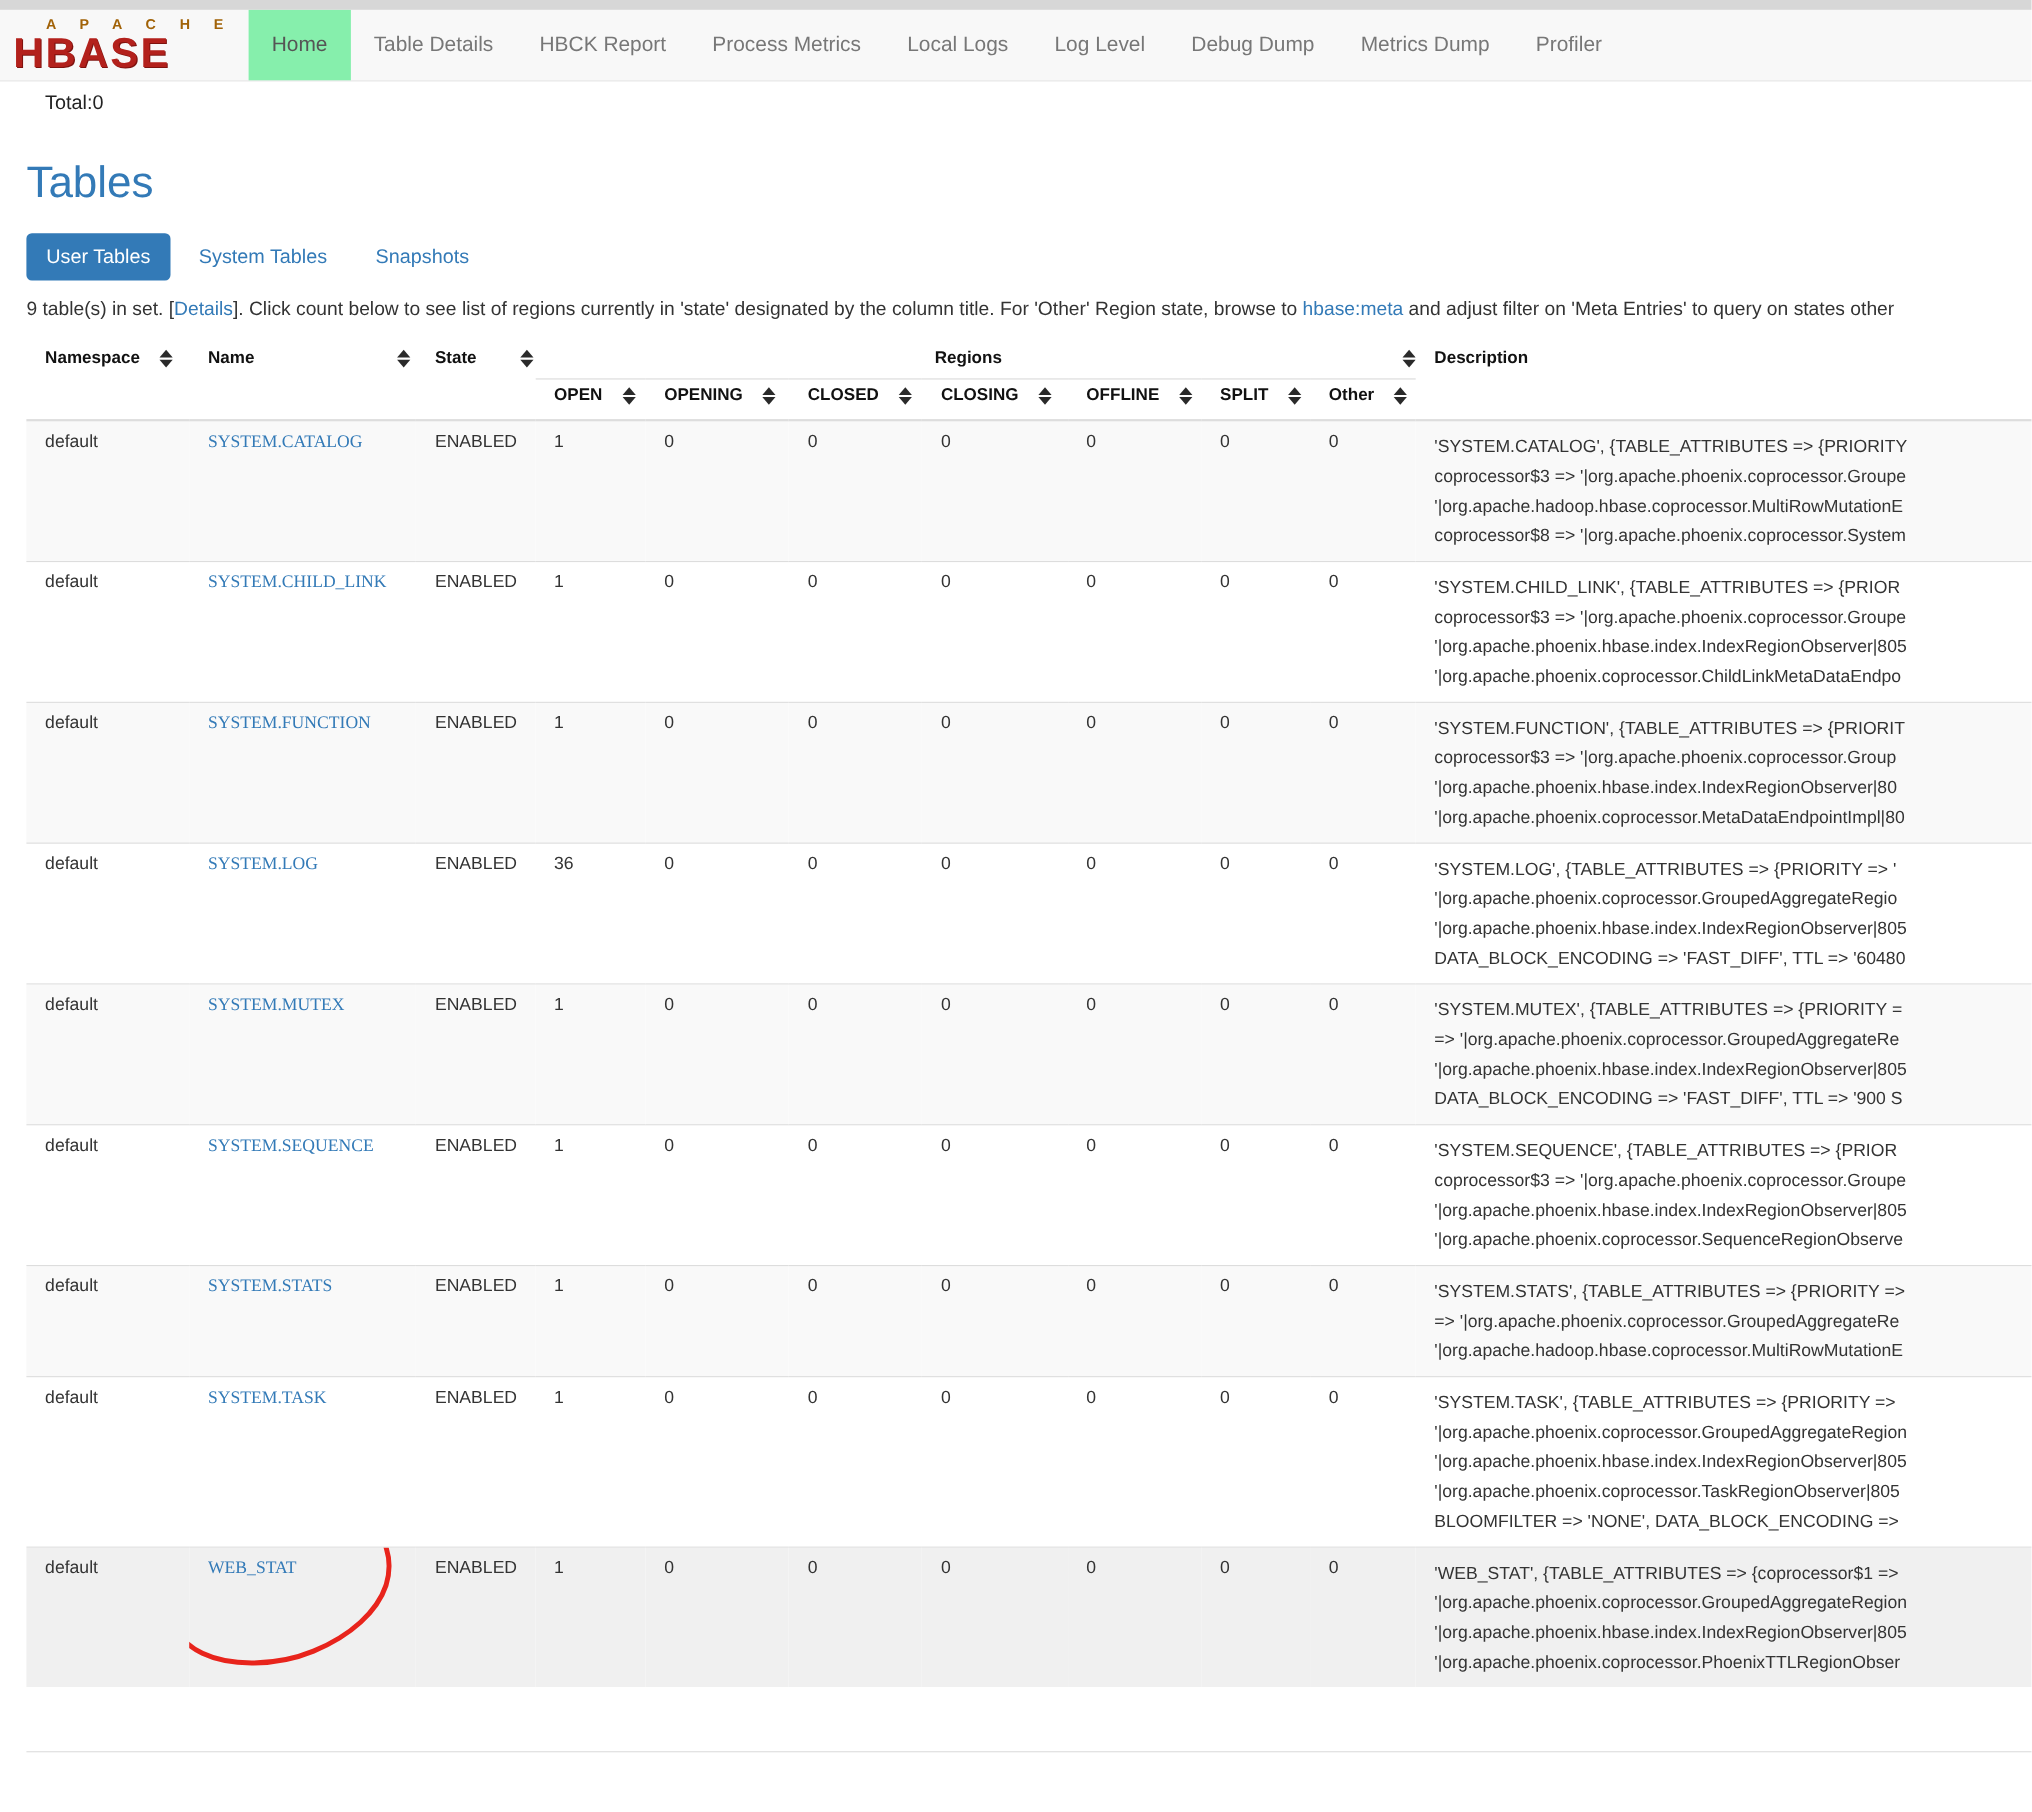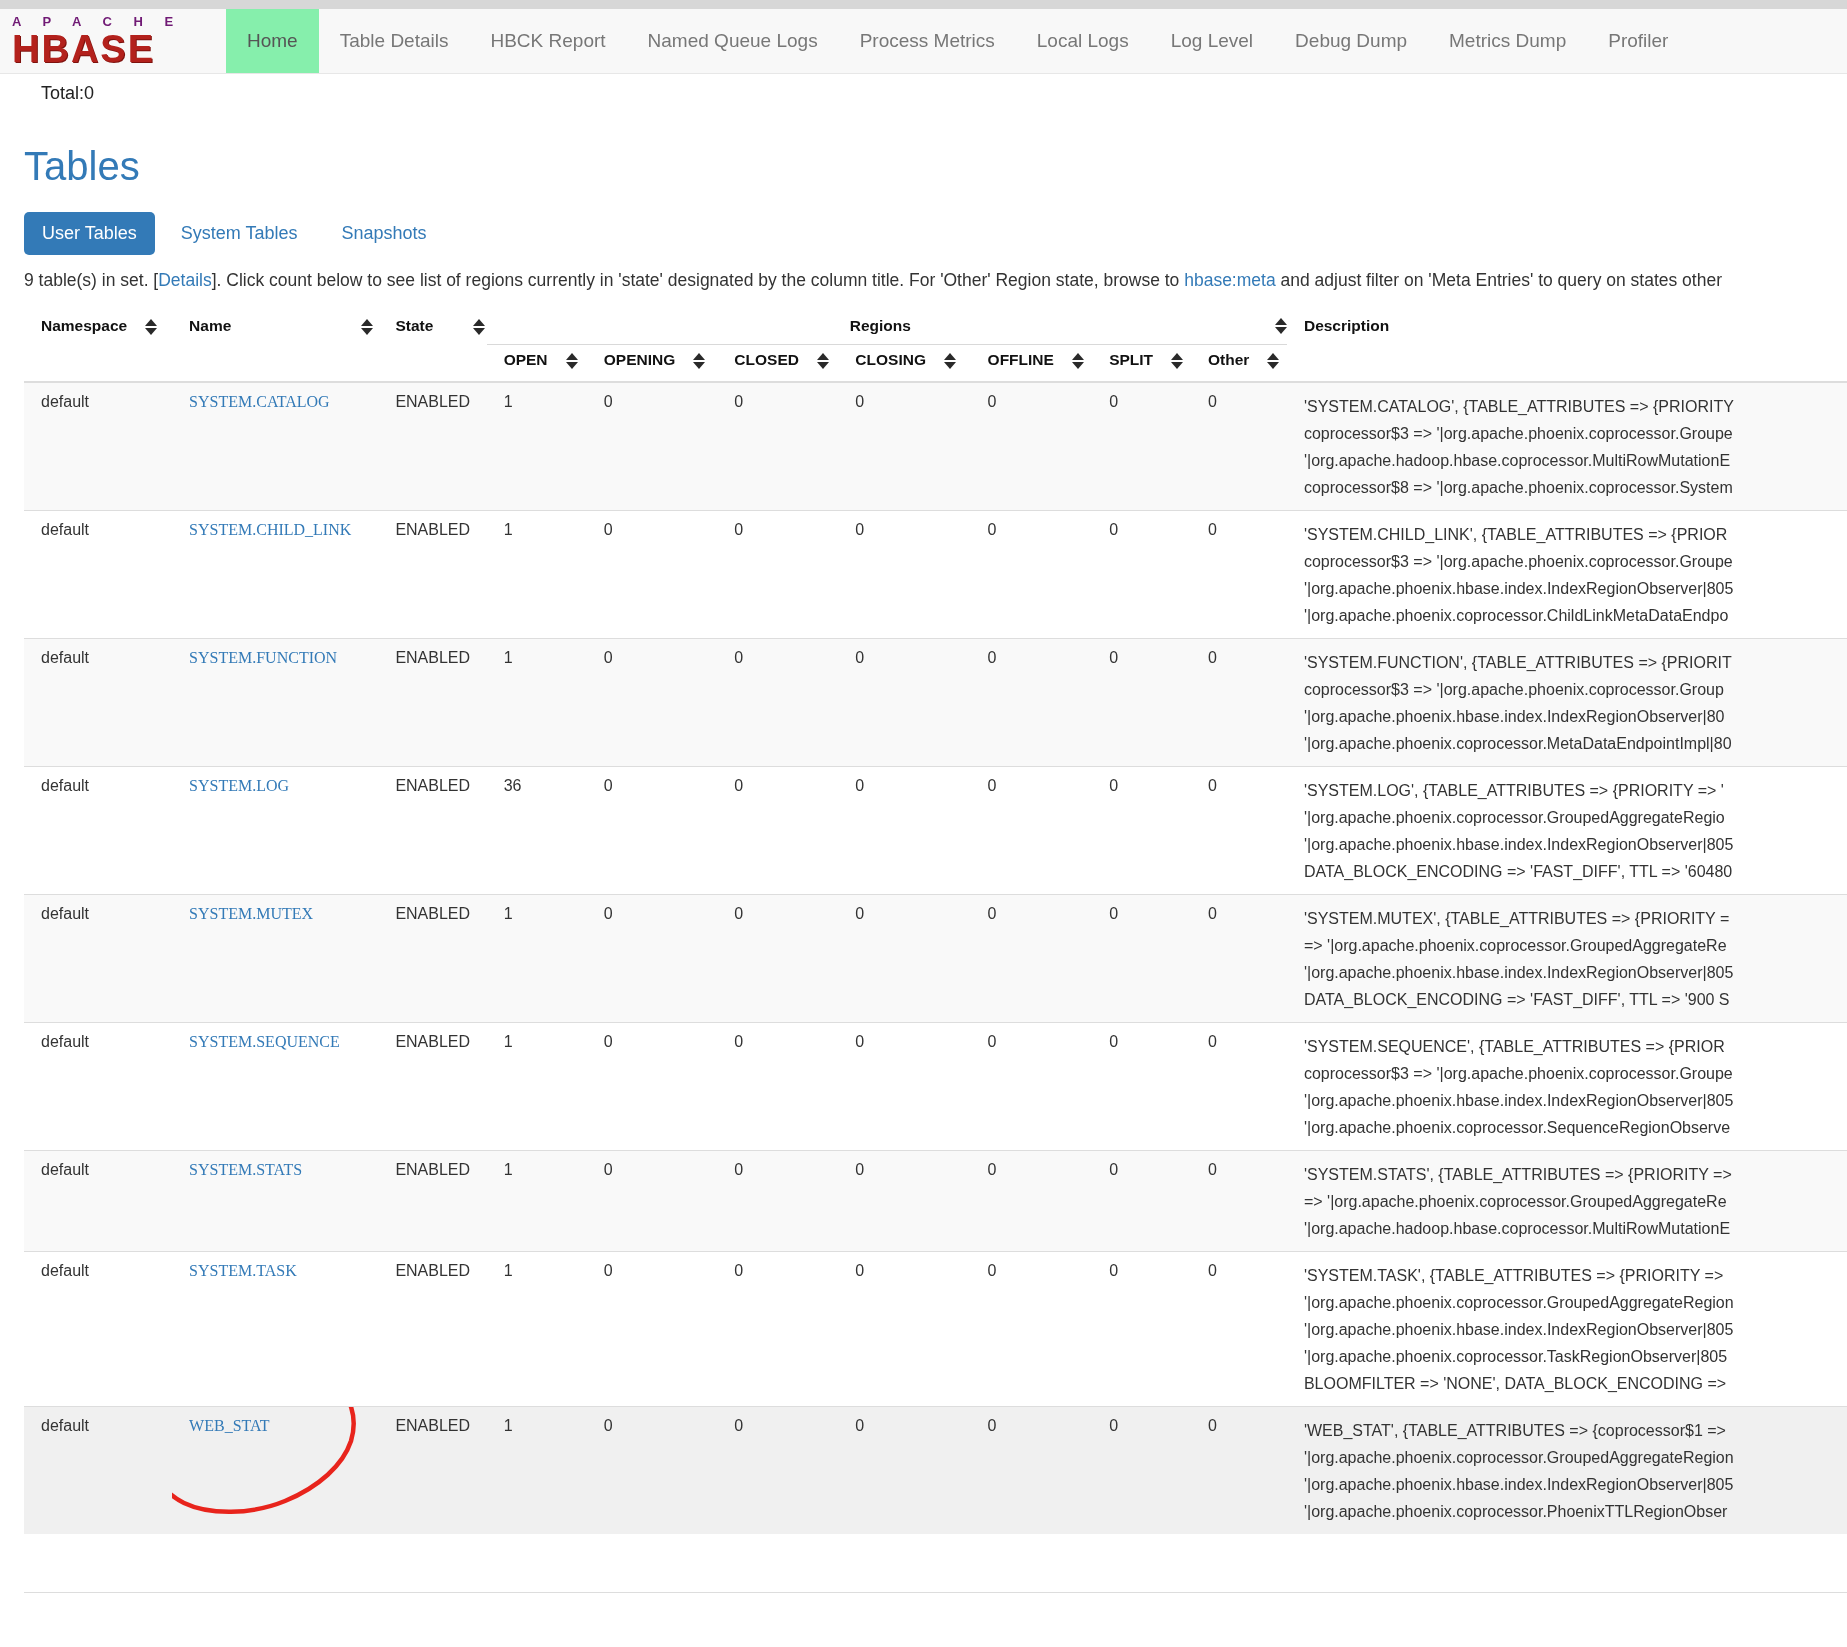--- a/index.html
+++ b/index.html
@@ -11,21 +11,21 @@
   .topstrip{height:9px;background:#d7d7d7;}
   .navbar{
     height:64px;background:#f8f8f8;border-bottom:1px solid #e7e7e7;
     display:flex;align-items:stretch;white-space:nowrap;
   }
   .brand{
     width:200px;display:flex;flex-direction:column;justify-content:center;
     padding-left:12px;line-height:1;user-select:none;
   }
   .brand .apache{
-    color:#701a75;font-size:13px;font-weight:bold;letter-spacing:9px;margin-bottom:2px;
+    color:#a16207;font-size:13px;font-weight:bold;letter-spacing:9px;margin-bottom:2px;text-align:right;
   }
   .brand .hbase{
     color:#b3211c;font-size:38px;font-weight:bold;letter-spacing:2px;
     text-shadow:1px 1px 0 #7e120e;
   }
   .nav-items{display:flex;align-items:stretch;margin-left:14px;}
   .nav-item{
     display:flex;align-items:center;padding:0 21px;font-size:19px;color:#777;
     cursor:pointer;
   }
@@ -87,21 +87,20 @@
 <div class="topstrip"></div>
 <div class="navbar">
   <div class="brand">
     <span class="apache">A P A C H E</span>
     <span class="hbase">HBASE</span>
   </div>
   <div class="nav-items">
     <div class="nav-item active">Home</div>
     <div class="nav-item">Table Details</div>
     <div class="nav-item">HBCK Report</div>
-    <div class="nav-item">Named Queue Logs</div>
     <div class="nav-item">Process Metrics</div>
     <div class="nav-item">Local Logs</div>
     <div class="nav-item">Log Level</div>
     <div class="nav-item">Debug Dump</div>
     <div class="nav-item">Metrics Dump</div>
     <div class="nav-item">Profiler</div>
   </div>
 </div>
 
 <div class="total-line">Total:0</div>

